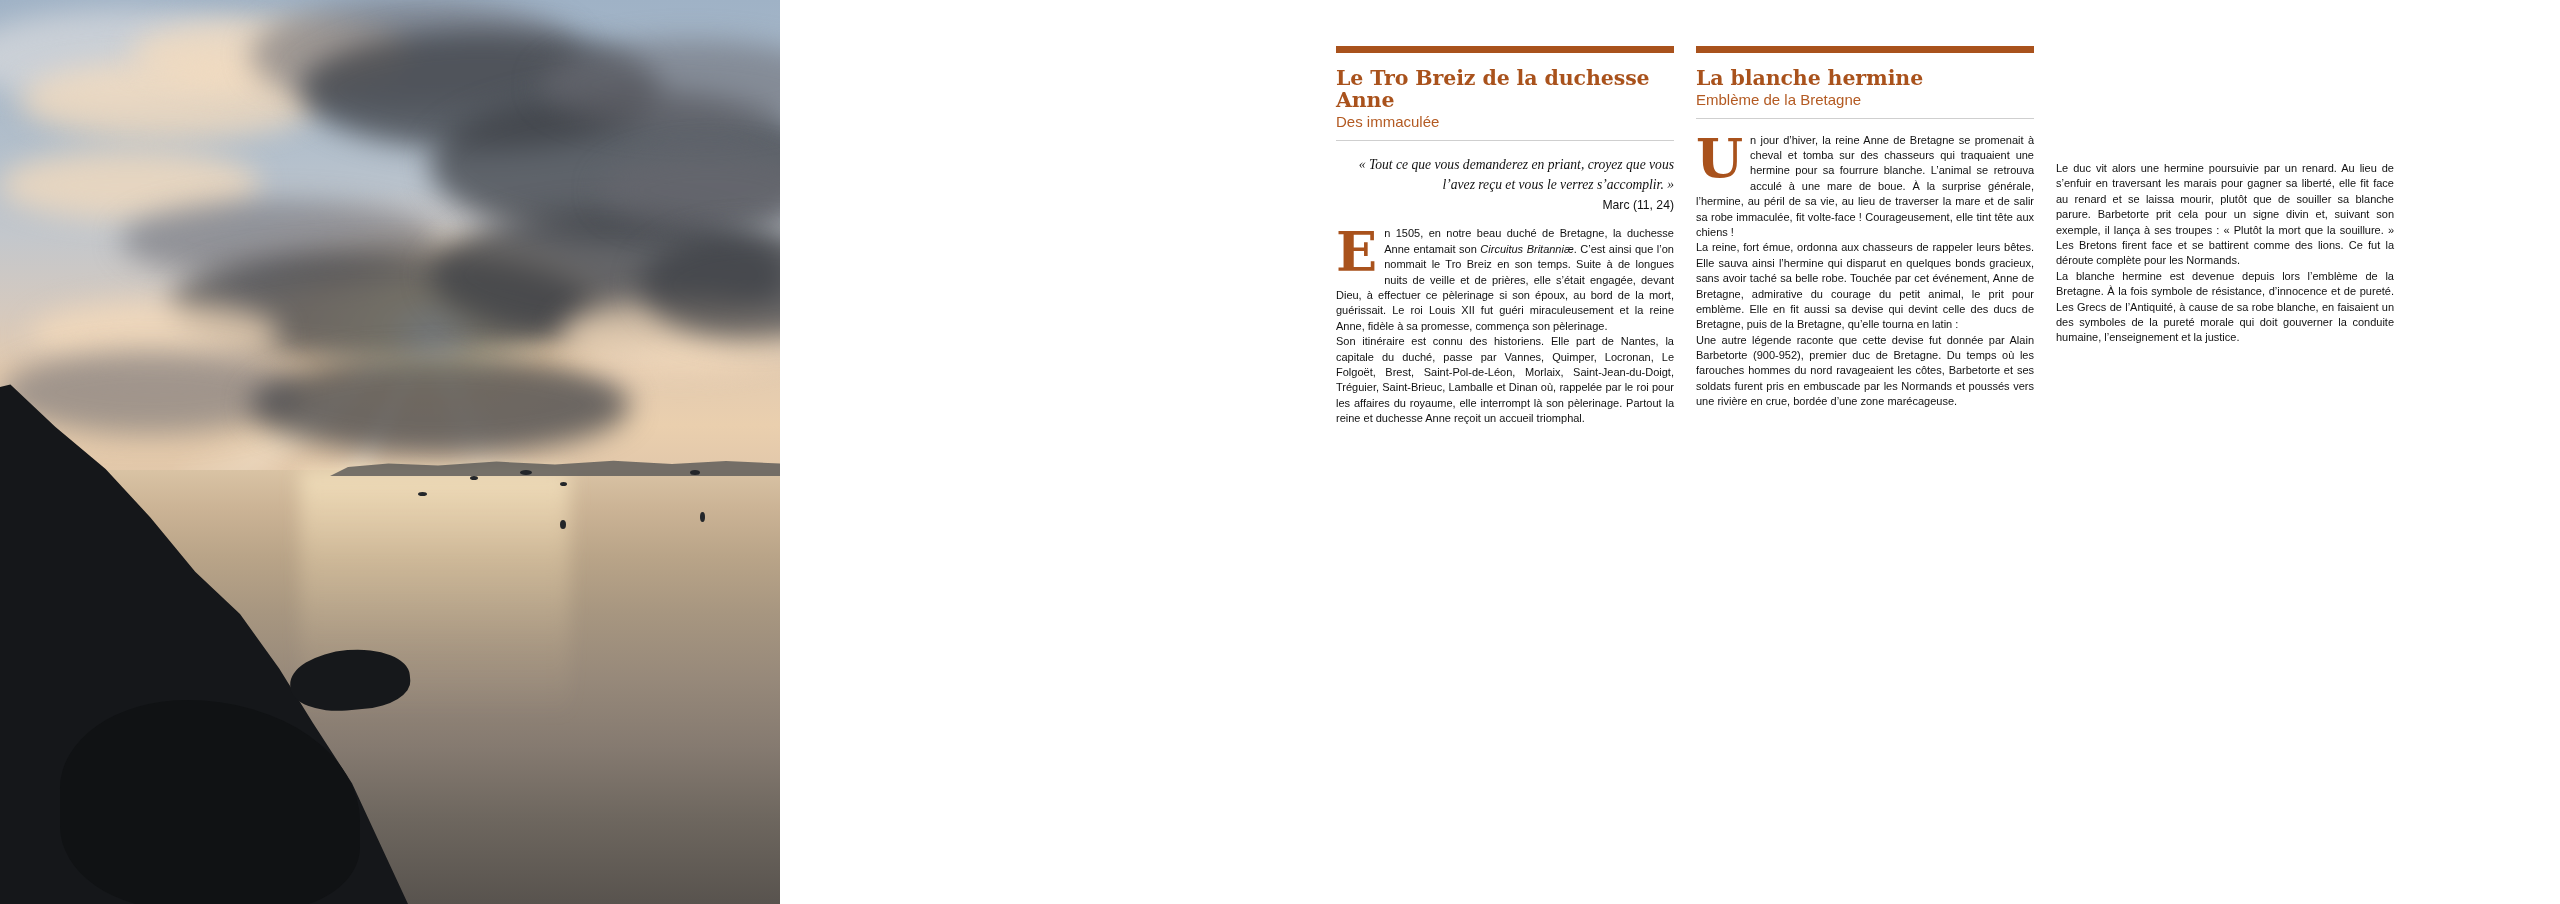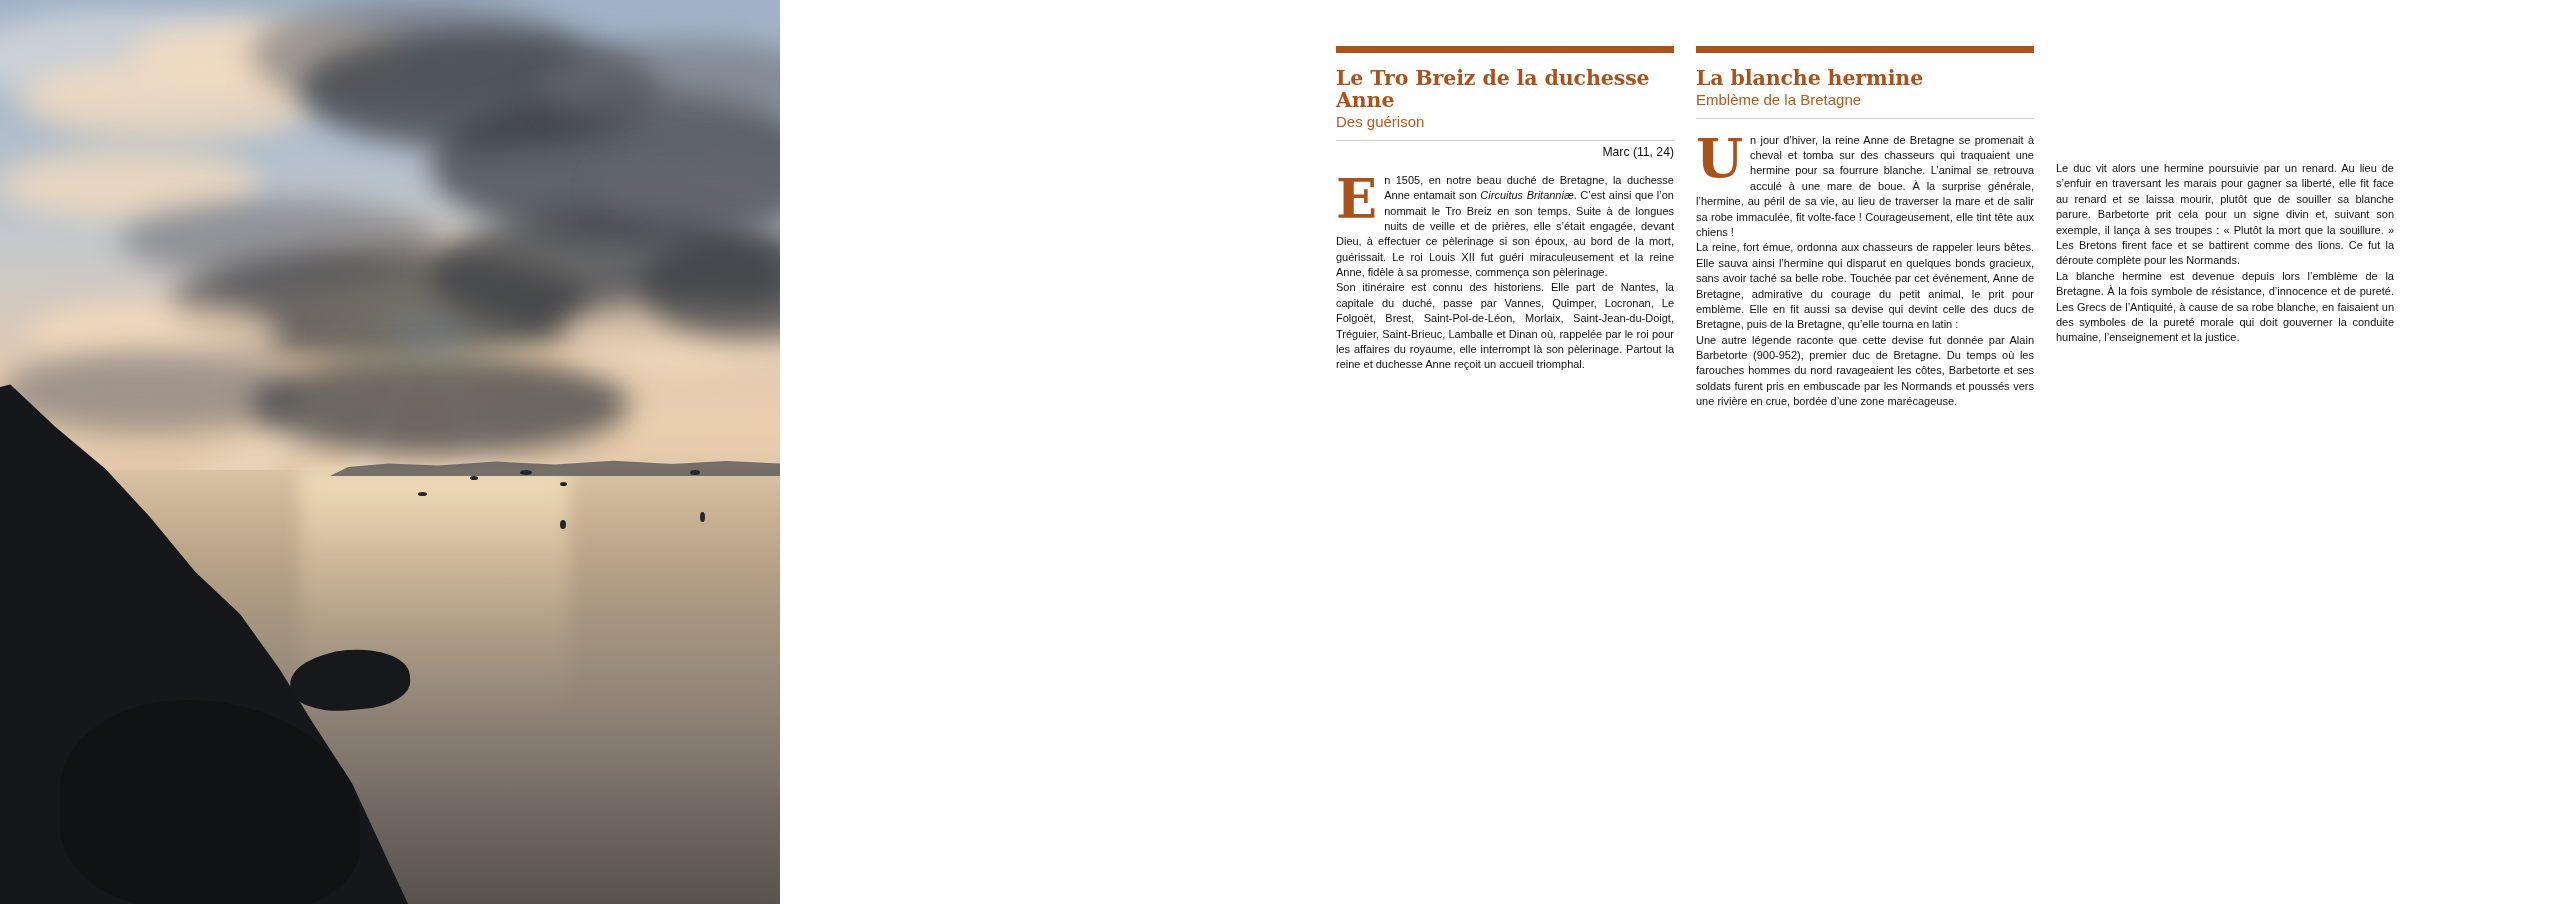--- a/index.html
+++ b/index.html
@@ -161,23 +161,24 @@
     </div>
   </div>
 
   <div class="text-page">
 
     <div class="columns">
 
       <div class="col">
         <div class="rule-top"></div>
         <div class="head-title">Le Tro Breiz de la duchesse Anne</div>
-        <div class="head-sub">Des guérison</div>
+        <div class="head-sub">Des immaculée</div>
         <div class="head-rule-bottom"></div>
 
+        <div class="epigraph">« Tout ce que vous demanderez en priant, croyez que vous l’avez reçu et vous le verrez s’accomplir. »</div>
         <div class="epi-src">Marc (11, 24)</div>
 
         <div class="body gap-top">
           <p class="dropcap">En 1505, en notre beau duché de Bretagne, la duchesse Anne entamait son <i>Circuitus Britanniæ</i>. C’est ainsi que l’on nommait le Tro Breiz en son temps. Suite à de longues nuits de veille et de prières, elle s’était engagée, devant Dieu, à effectuer ce pèlerinage si son époux, au bord de la mort, guérissait. Le roi Louis XII fut guéri miraculeusement et la reine Anne, fidèle à sa promesse, commença son pèlerinage.</p>
           <p>Son itinéraire est connu des historiens. Elle part de Nantes, la capitale du duché, passe par Vannes, Quimper, Locronan, Le Folgoët, Brest, Saint-Pol-de-Léon, Morlaix, Saint-Jean-du-Doigt, Tréguier, Saint-Brieuc, Lamballe et Dinan où, rappelée par le roi pour les affaires du royaume, elle interrompt là son pèlerinage. Partout la reine et duchesse Anne reçoit un accueil triomphal.</p>
         </div>
       </div>
 
       <div class="col">
         <div class="rule-top"></div>

